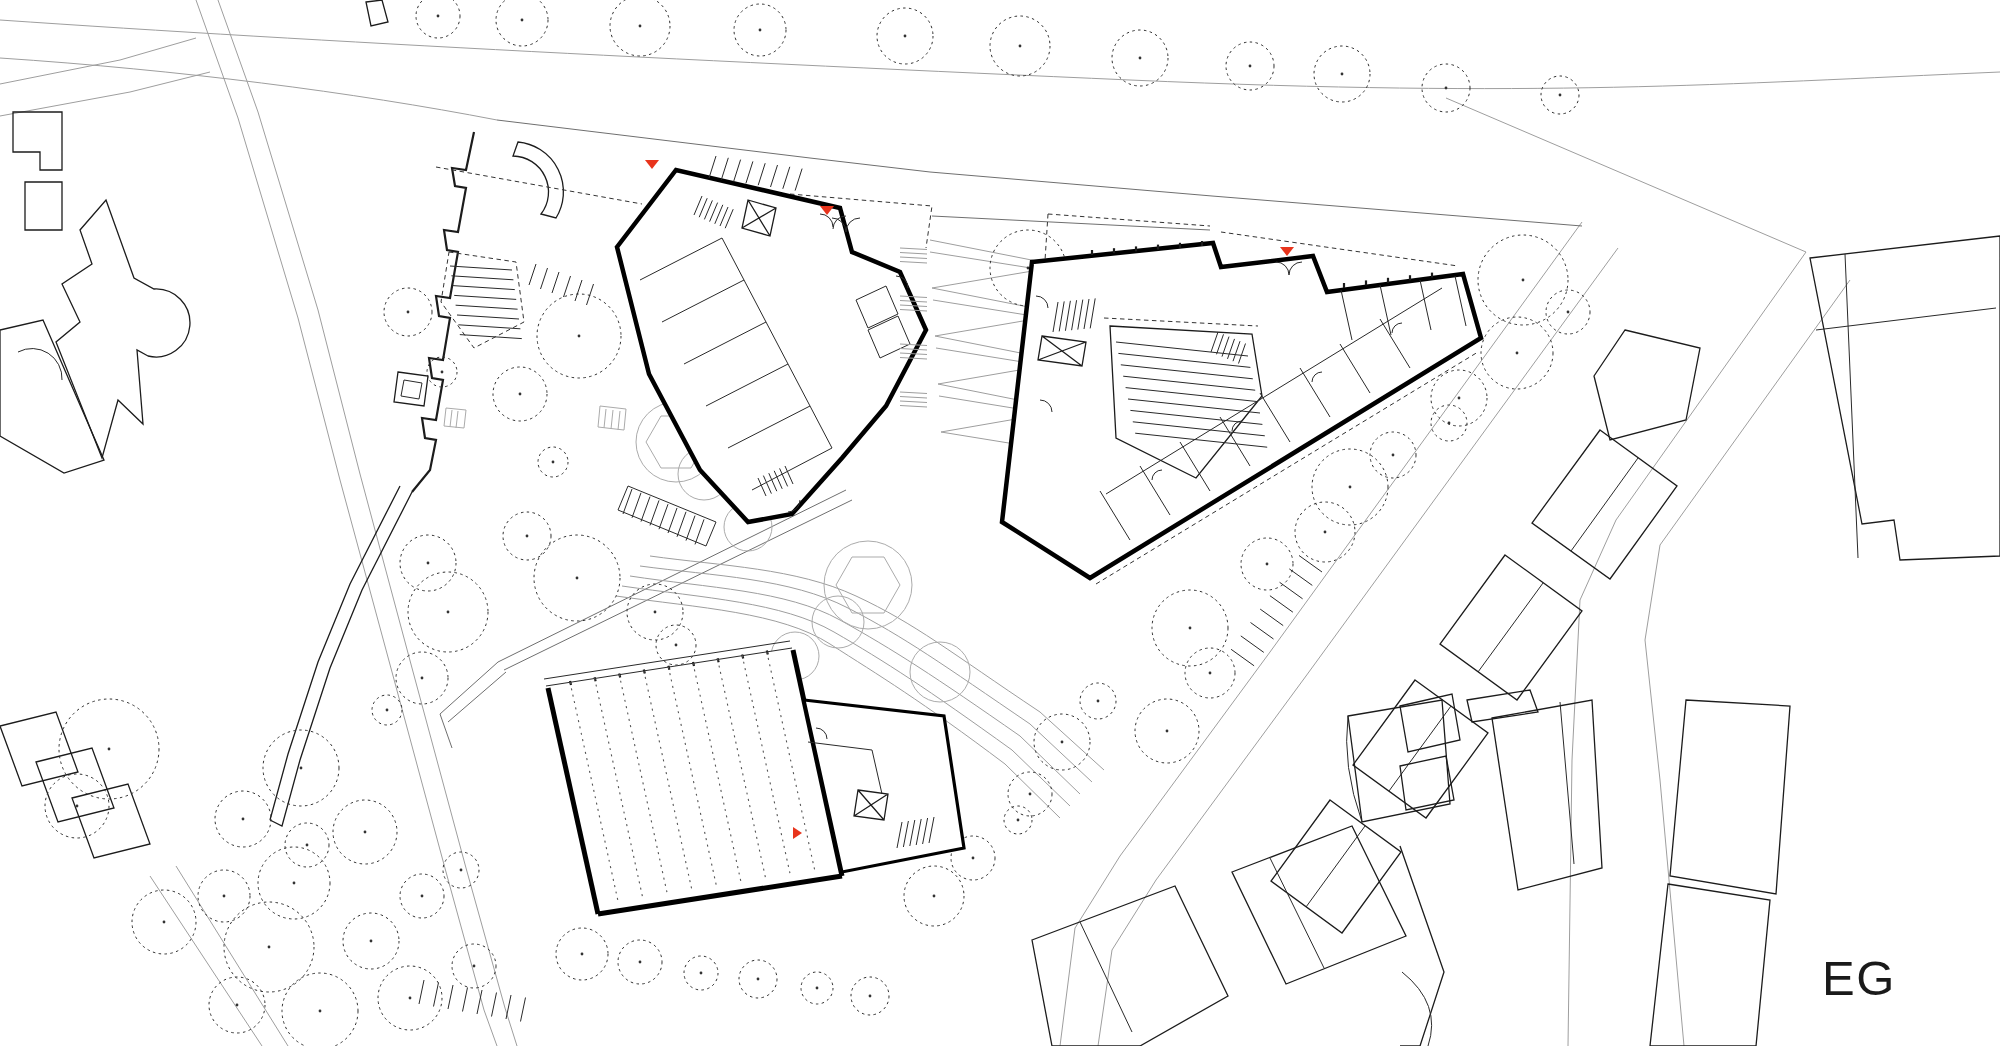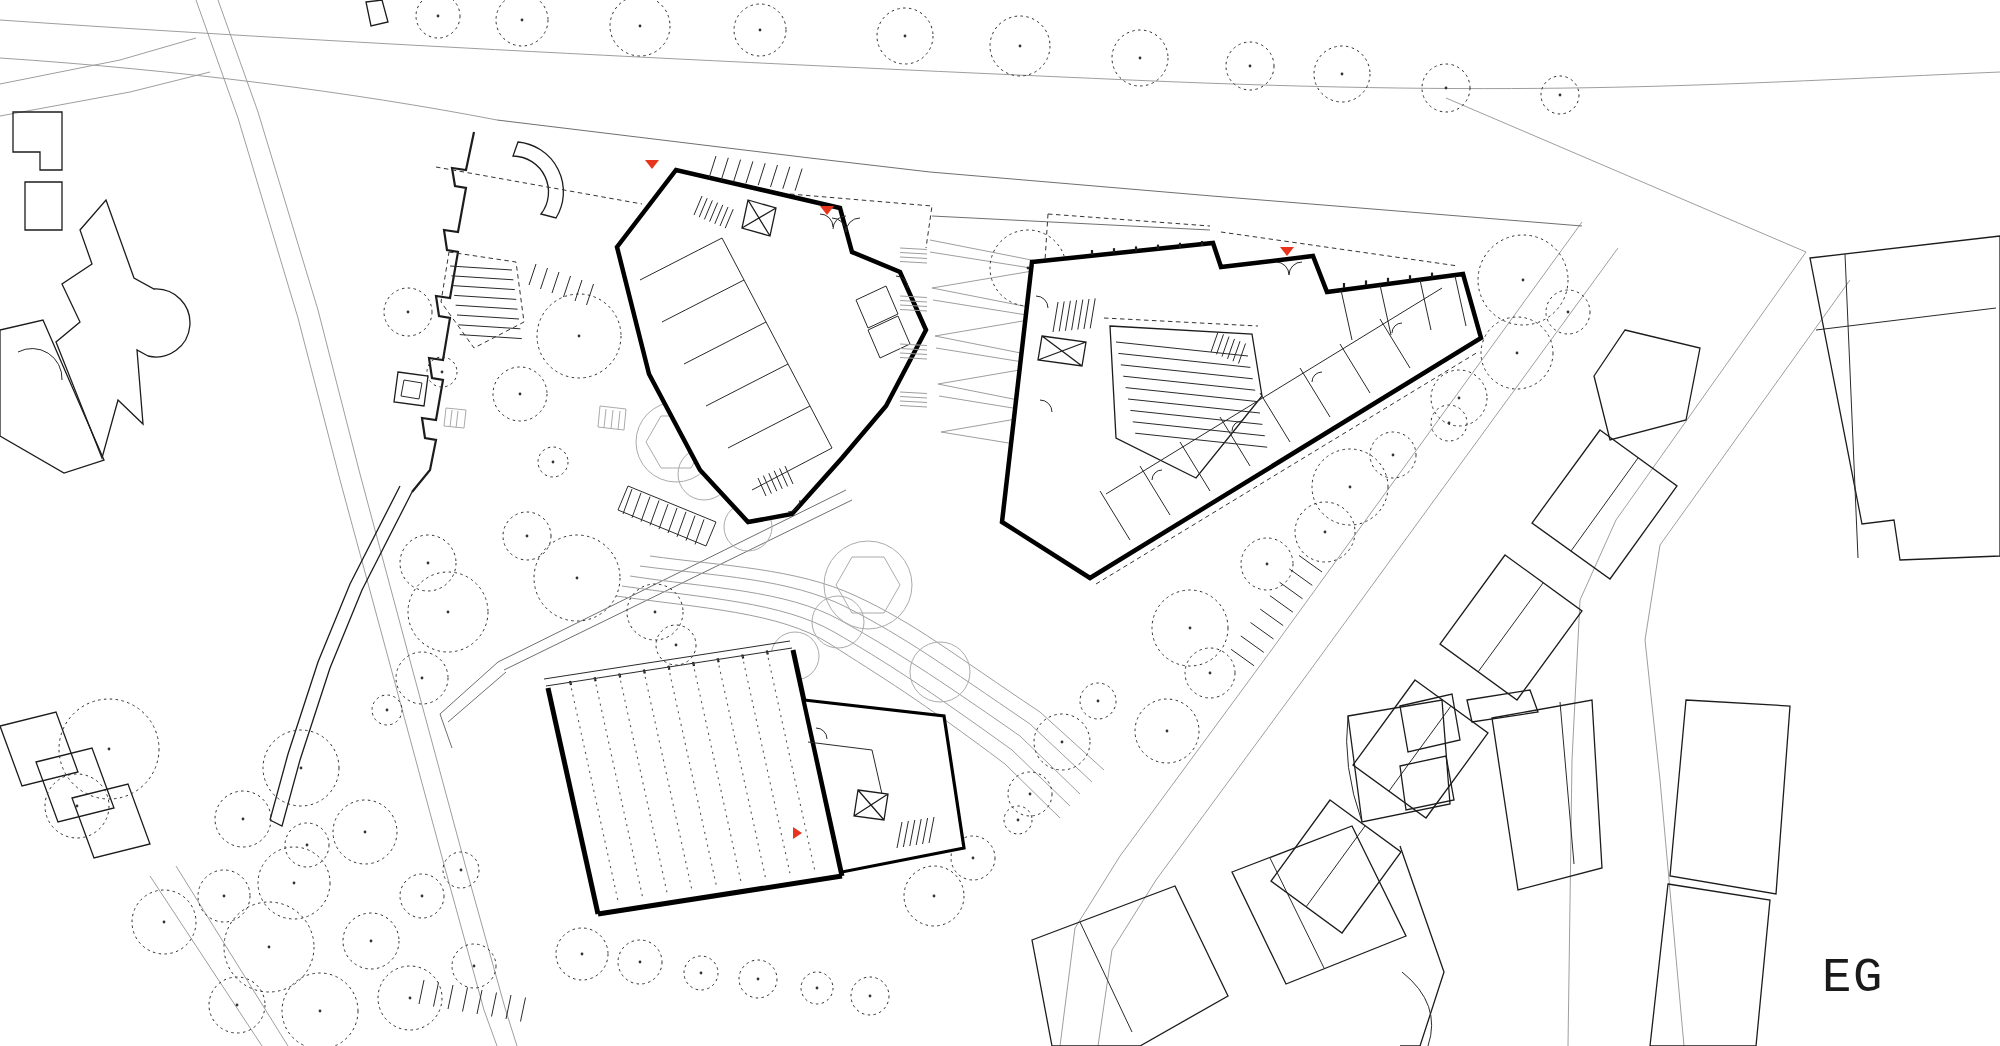--- a/index.html
+++ b/index.html
@@ -1,17 +1,17 @@
 <!DOCTYPE html>
 <html><head>
 <meta charset="utf-8">
 <style>
   html,body{margin:0;padding:0;background:#ffffff;}
   .stage{position:relative;width:2000px;height:1046px;background:#ffffff;overflow:hidden;
-         font-family:Liberation Mono, monospace;}
+         font-family:Liberation Sans, sans-serif;}
   svg{position:absolute;left:0;top:0;}
   .floor-label{position:absolute;left:1822px;top:950px;font-size:49px;font-weight:400;
                letter-spacing:1.5px;color:#1a1a1a;}
   
   .lt{stroke:#9e9e9e;stroke-width:1;fill:none}
   .md{stroke:#6f6f6f;stroke-width:1;fill:none}
   .dk{stroke:#1c1c1c;stroke-width:1.3;fill:none}
   .dk2{stroke:#1c1c1c;stroke-width:2.2;fill:none}
   .thin{stroke:#2a2a2a;stroke-width:1;fill:none}
   .wall{stroke:#000;stroke-width:4.5;fill:#ffffff}

